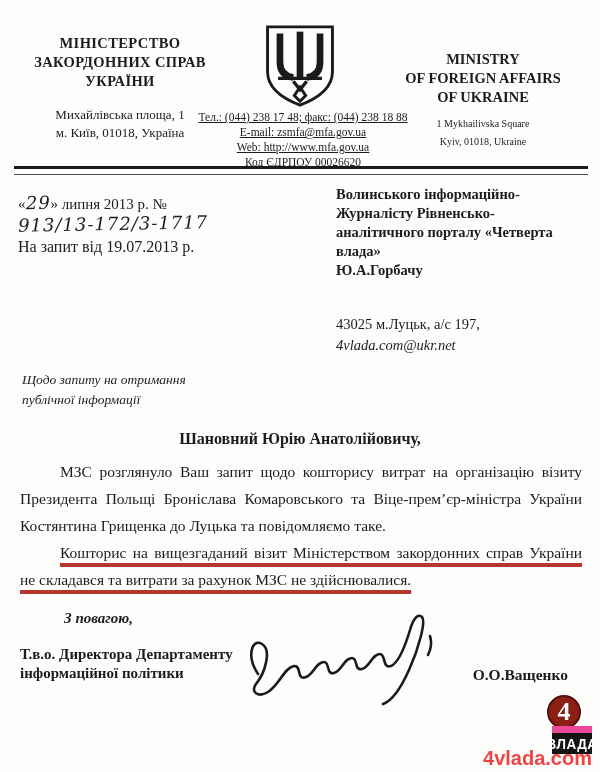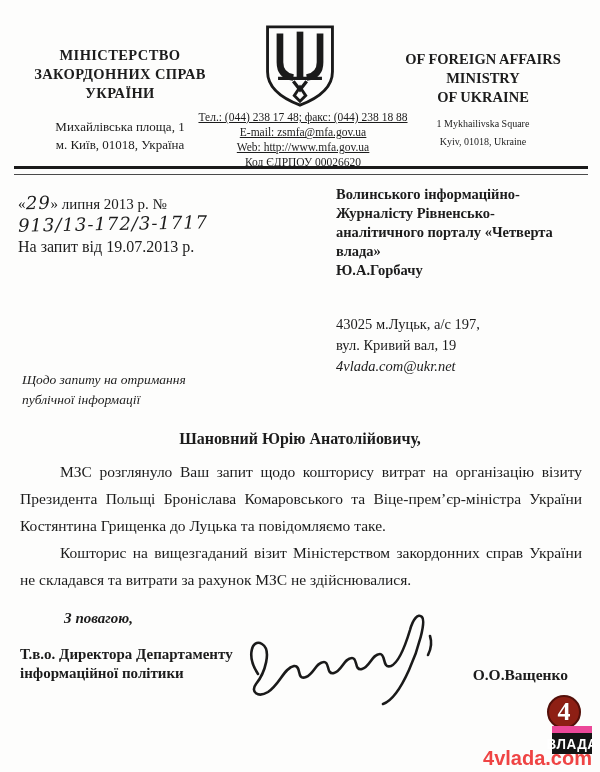--- a/index.html
+++ b/index.html
@@ -2,21 +2,21 @@
 <html><head>
 <meta charset="utf-8">
 <style>
   html,body{margin:0;padding:0;background:#e9e9e9;}
   .page{
     position:relative;width:600px;height:772px;margin:0 auto;
     background:#fdfdfc;color:#1c1c1c;overflow:hidden;
     font-family:"Liberation Serif","DejaVu Serif",serif;
   }
   
-  .lh-left{position:absolute;left:16px;top:46px;width:208px;text-align:center;}
+  .lh-left{position:absolute;left:16px;top:34px;width:208px;text-align:center;}
   .lh-left .org{font-weight:bold;font-size:14.5px;line-height:19px;letter-spacing:.4px;}
   .lh-left .addr{margin-top:15px;font-size:13px;line-height:18px;}
   .emblem{position:absolute;left:260px;top:24px;width:80px;height:84px;}
   .lh-center{position:absolute;left:158px;top:110px;width:290px;text-align:center;
     font-size:11.5px;line-height:15px;text-decoration:underline;}
   .lh-center .u{text-decoration:underline;}
   .lh-right{position:absolute;left:382px;top:50px;width:202px;text-align:center;}
   .lh-right .org{font-weight:bold;font-size:14.5px;line-height:19px;}
   .lh-right .addr{margin-top:8px;font-size:10px;line-height:18px;}
   .rule{position:absolute;left:14px;right:12px;top:166px;height:5px;
@@ -34,20 +34,21 @@
   
   .subject{position:absolute;left:22px;top:370px;width:240px;
     font-style:italic;font-size:13.5px;line-height:20px;}
   
   .salutation{position:absolute;left:0;right:0;top:430px;text-align:center;
     font-weight:bold;font-size:16px;}
   .bodytext{position:absolute;left:20px;top:458px;width:562px;
     font-size:15.5px;line-height:27px;text-align:justify;}
   .bodytext p{margin:0;text-indent:40px;}
   .red-ul{
+    text-decoration:underline;
     text-decoration-color:#b5382c;
     text-decoration-thickness:3.5px;
     text-underline-offset:5px;
     -webkit-text-decoration-skip:none;
     text-decoration-skip-ink:none;
   }
   
   .closing{position:absolute;left:64px;top:610px;font-weight:bold;font-style:italic;font-size:15px;}
   .job-title{position:absolute;left:20px;top:645px;font-weight:bold;font-size:15px;line-height:19px;}
   .signature{position:absolute;left:244px;top:610px;width:195px;height:102px;}
@@ -98,22 +99,22 @@
 
   <div class="lh-center">
     <div>Тел.: (044) 238 17 48; факс: (044) 238 18 88</div>
     <div><span>E-mail: </span><span class="u">zsmfa@mfa.gov.ua</span></div>
     <div><span>Web: http://</span><span class="u">www.mfa.gov.ua</span></div>
     <div>Код ЄДРПОУ 00026620</div>
   </div>
 
   <div class="lh-right">
     <div class="org">
+      <div>MINISTRY</div>
       <div>OF FOREIGN AFFAIRS</div>
-      <div>MINISTRY</div>
       <div>OF UKRAINE</div>
     </div>
     <div class="addr">
       <div>1 Mykhailivska Square</div>
       <div>Kyiv, 01018, Ukraine</div>
     </div>
   </div>
 
   <div class="rule"></div>
 
@@ -123,21 +124,20 @@
   </div>
 
   <div class="recipient">
     <div class="b">Волинського інформаційно-</div>
     <div class="b">Журналісту Рівненсько-</div>
     <div class="b">аналітичного порталу «Четверта</div>
     <div class="b">влада»</div>
     <div class="b">Ю.А.Горбачу</div>
     <div class="addr">
       <div>43025 м.Луцьк, а/с 197,</div>
-      <div>вул. Кривий вал, 19</div>
       <div class="em">4vlada.com@ukr.net</div>
     </div>
   </div>
 
   <div class="subject">
     <div>Щодо запиту на отримання</div>
     <div>публічної інформації</div>
   </div>
 
   <div class="salutation">Шановний Юрію Анатолійовичу,</div>

